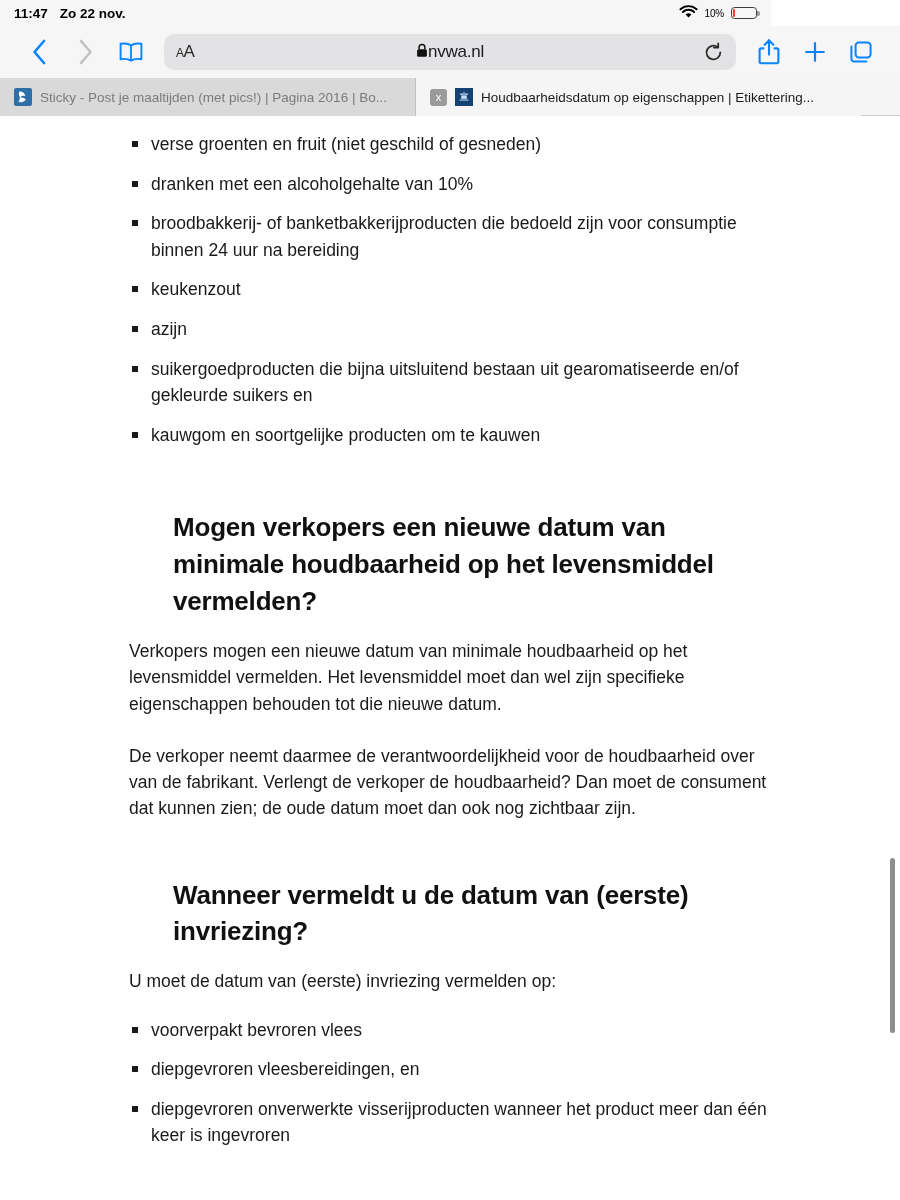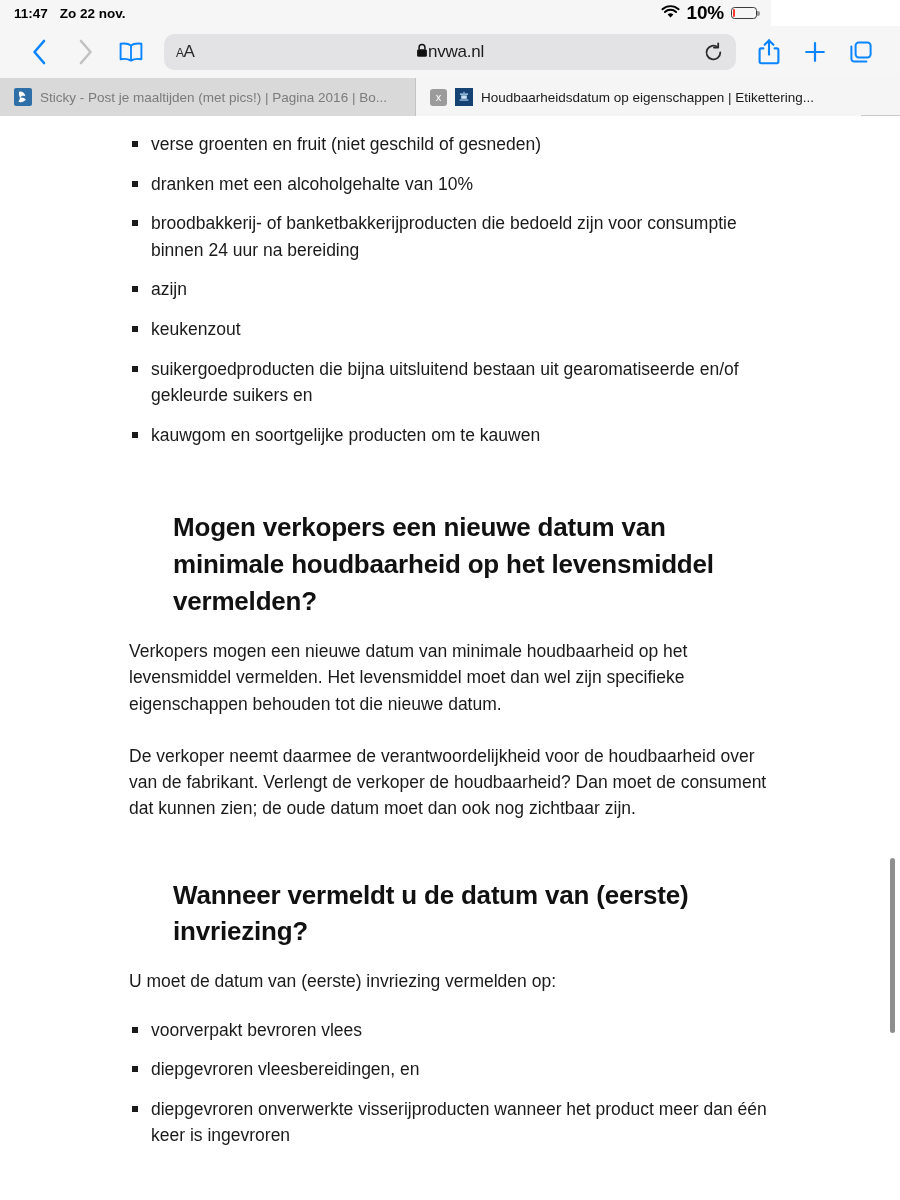--- a/index.html
+++ b/index.html
@@ -35,21 +35,21 @@
     color: #000;
   }
   .status-left { display: flex; align-items: baseline; gap: 12px; }
   .status-right {
     margin-left: auto;
     display: flex;
     align-items: center;
     gap: 7px;
   }
   .wifi-icon { display: block; }
-  .battery-pct { font-size: 19px; font-weight: 700; letter-spacing: -0.2px; }
+  .battery-pct { font-size: 10px; font-weight: 400; letter-spacing: -0.2px; }
   .battery {
     position: relative;
     width: 26px; height: 12.5px;
     border: 1.4px solid #3a3a3a;
     border-radius: 3.5px;
     display: flex;
     align-items: center;
     padding: 1.2px;
   }
   .battery::after {
@@ -372,22 +372,22 @@
     </div>
   </div>
 
   <div class="page">
     <div class="content">
 
       <ul class="bullets">
         <li>verse groenten en fruit (niet geschild of gesneden)</li>
         <li>dranken met een alcoholgehalte van 10%</li>
         <li>broodbakkerij- of banketbakkerijproducten die bedoeld zijn voor consumptie binnen 24 uur na bereiding</li>
+        <li>keukenzout</li>
         <li>azijn</li>
-        <li>keukenzout</li>
         <li>suikergoedproducten die bijna uitsluitend bestaan uit gearomatiseerde en/of gekleurde suikers en</li>
         <li>kauwgom en soortgelijke producten om te kauwen</li>
       </ul>
 
       <div class="gap-list-to-heading"></div>
 
       <h2 class="section-heading">Mogen verkopers een nieuwe datum van minimale houdbaarheid op het levensmiddel vermelden?</h2>
 
       <div class="gap-heading-to-p"></div>
 

